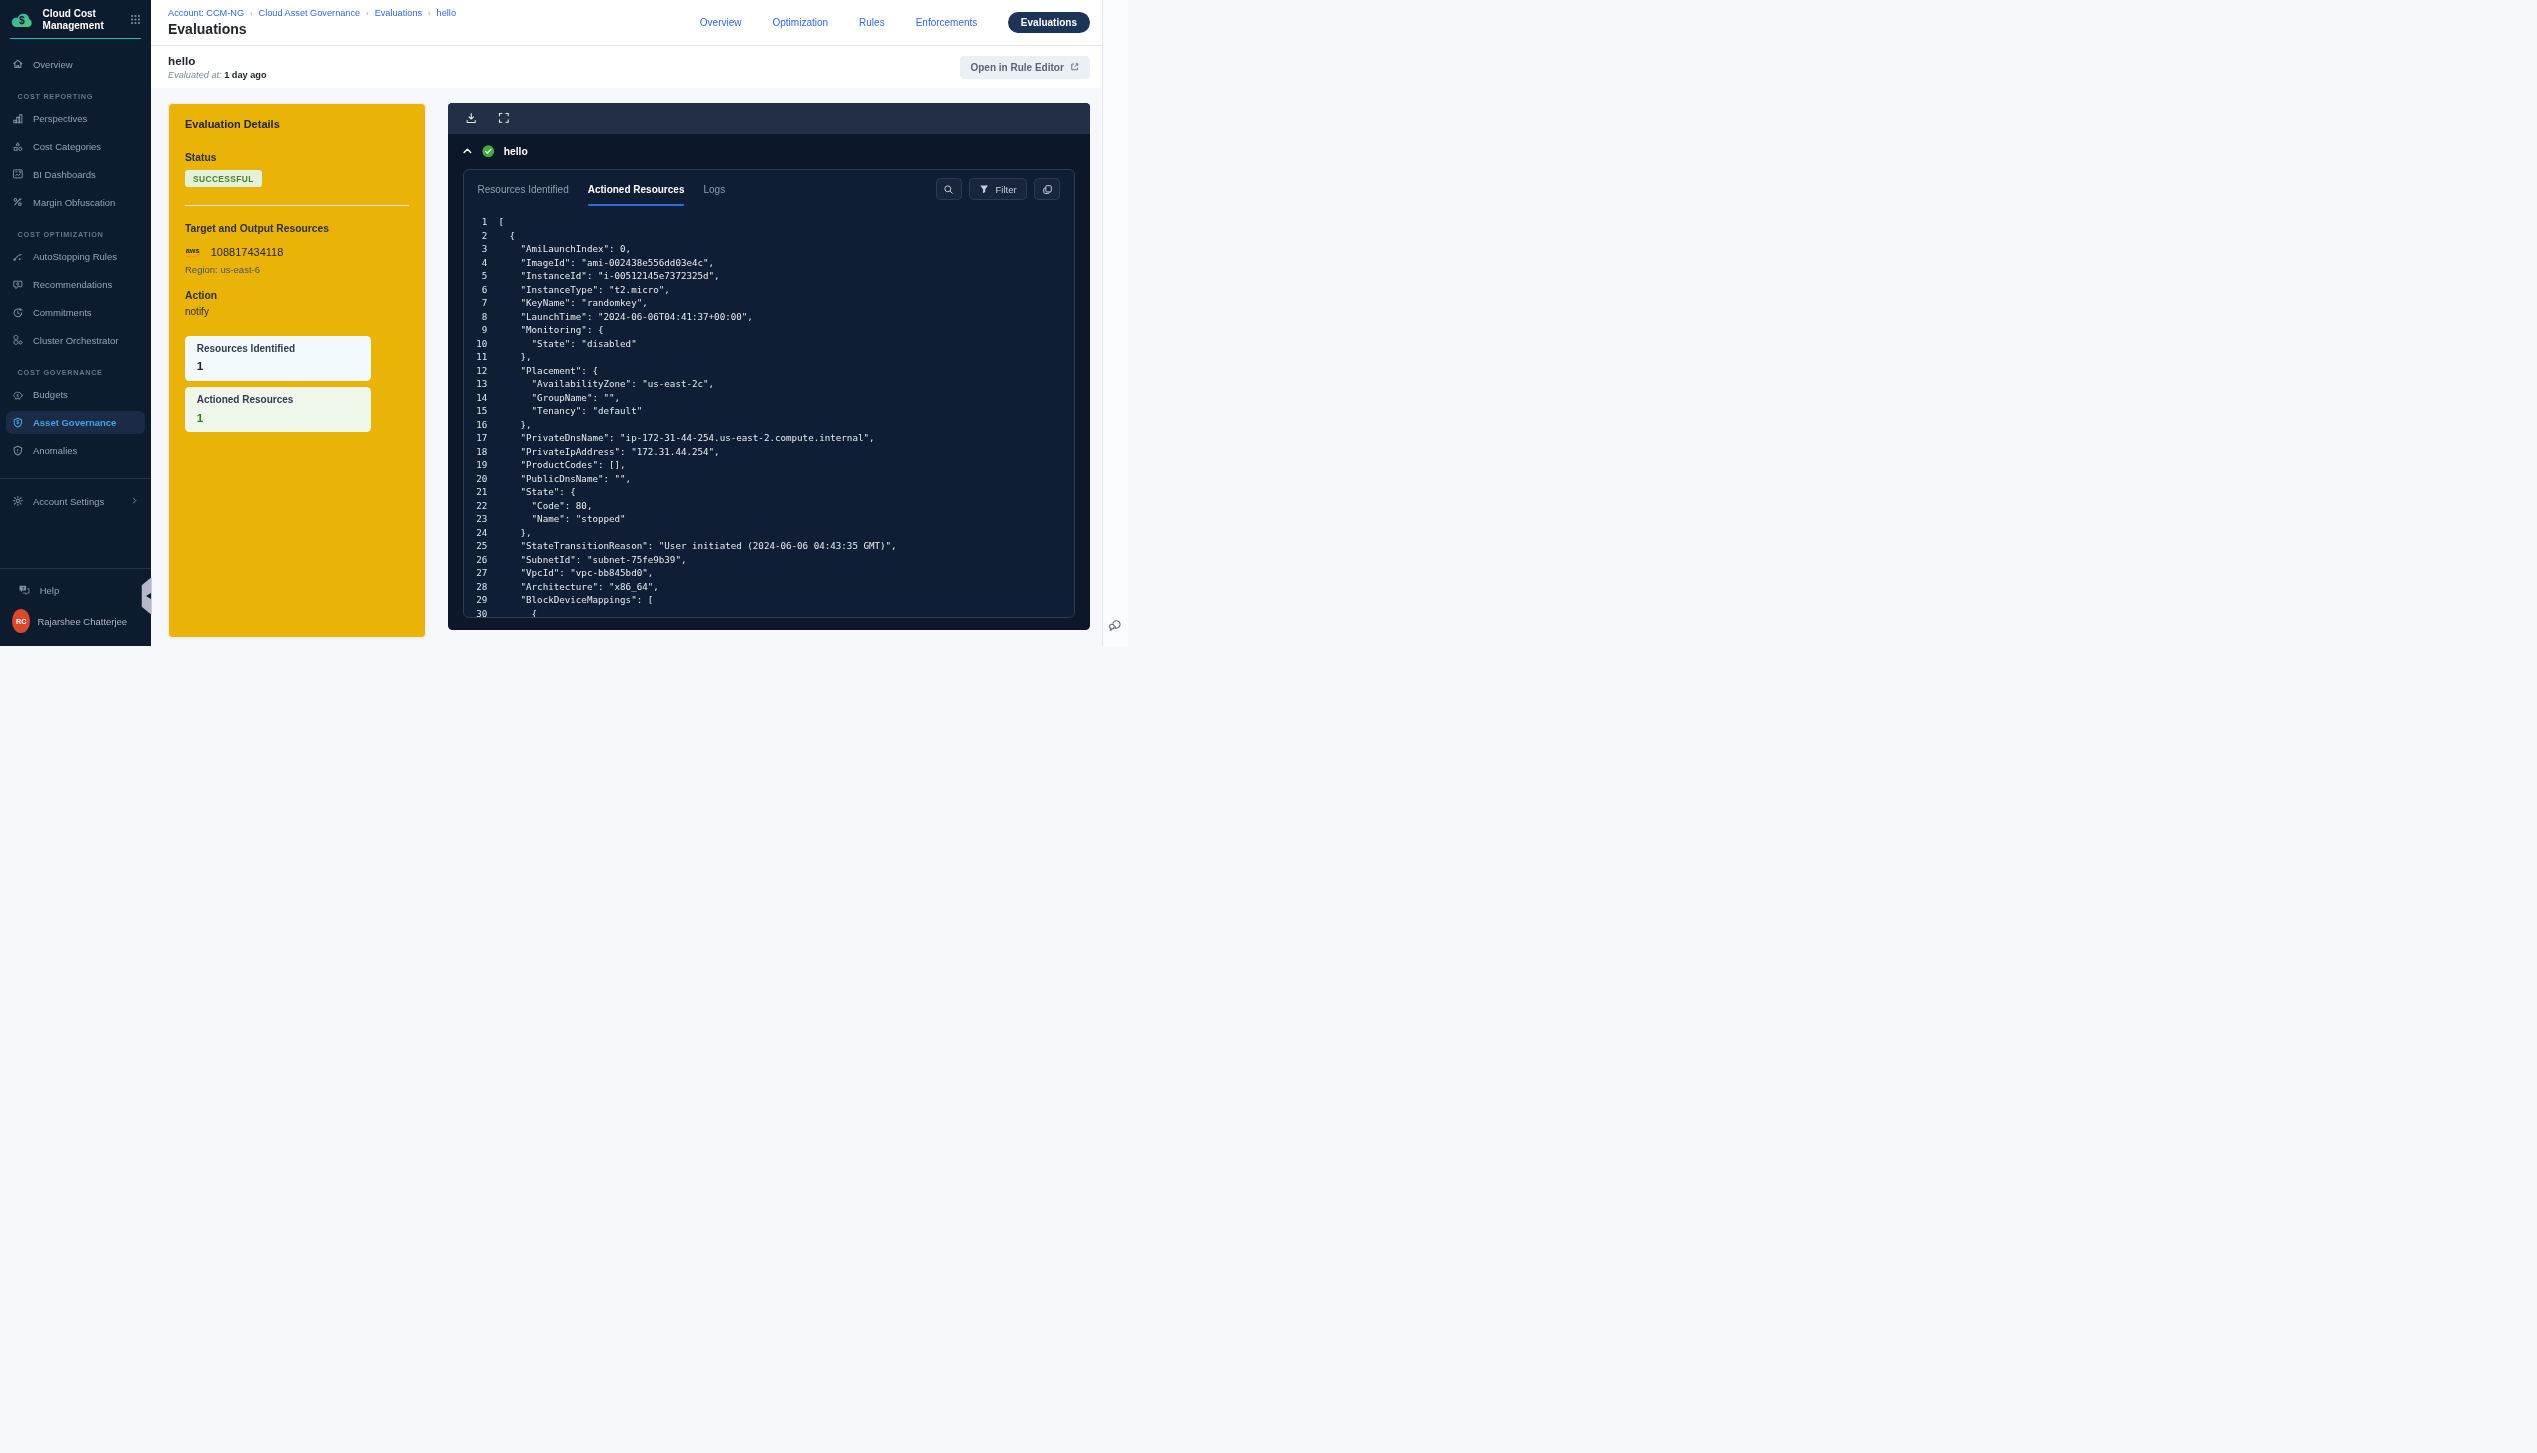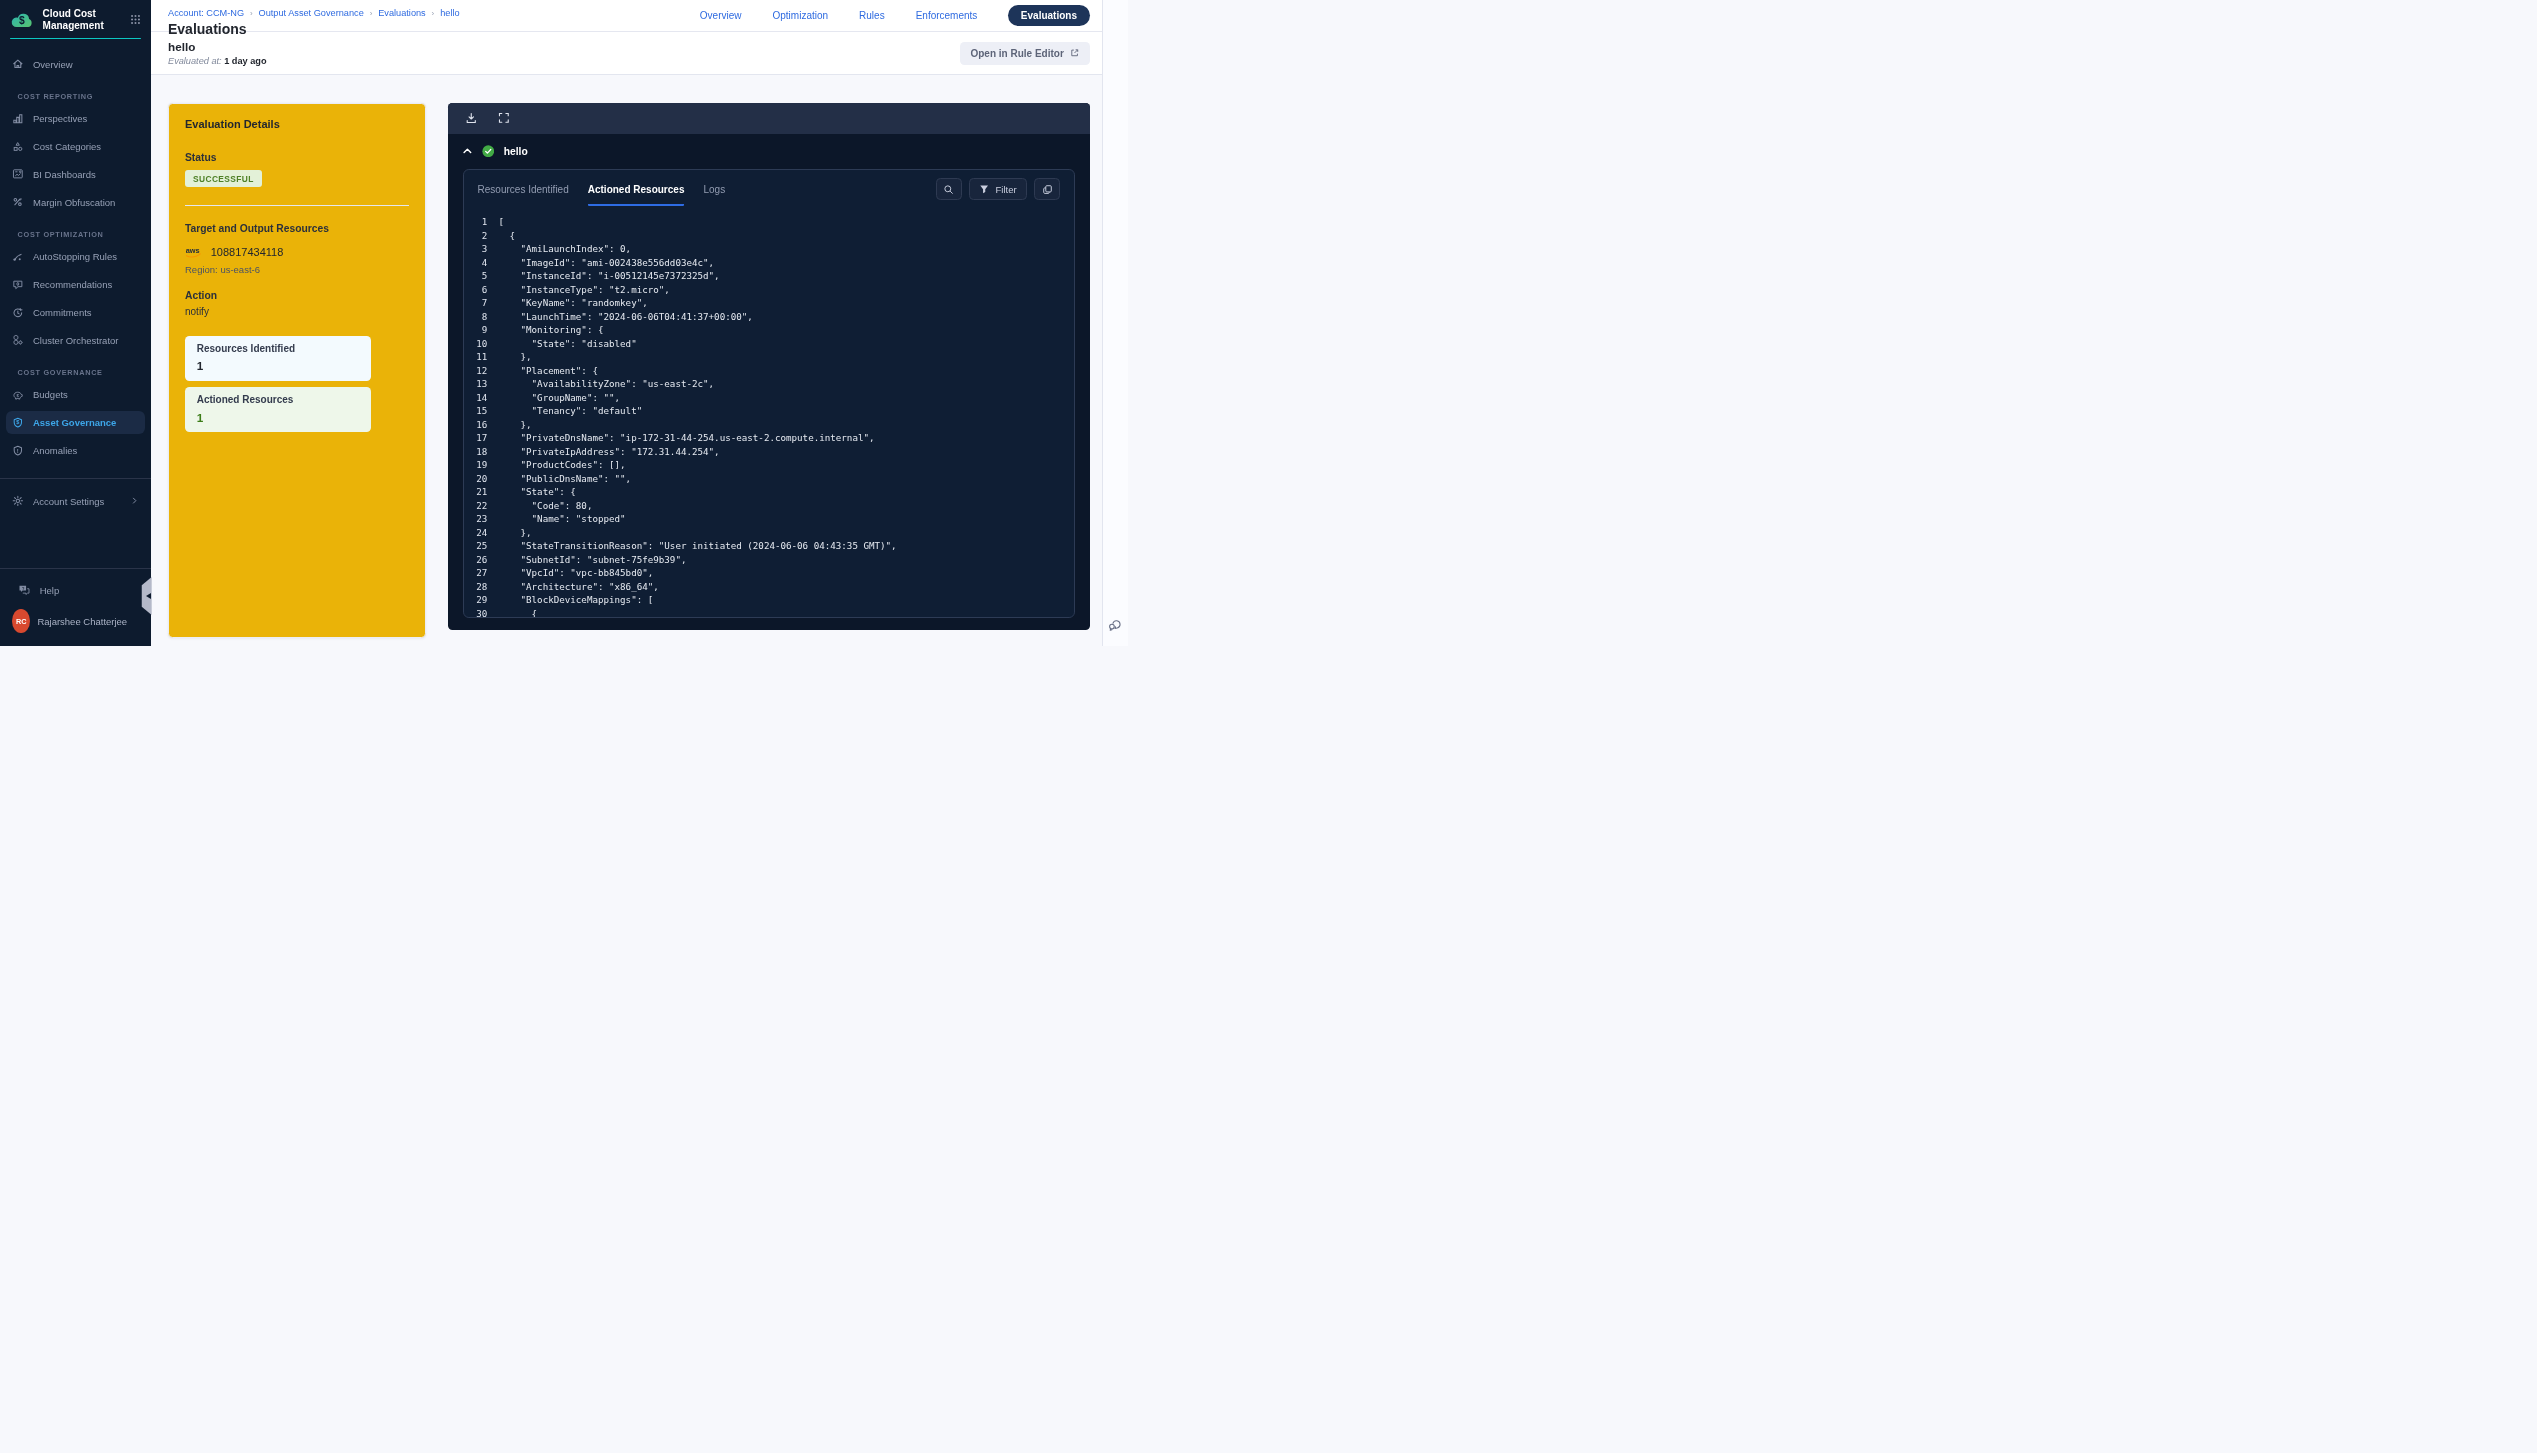--- a/index.html
+++ b/index.html
@@ -36,21 +36,21 @@
   .collapse-handle .tri { width:0; height:0; border:3.7px solid transparent;
                           border-right:5.1px solid #0d1b2e; margin-left:1.5px; }
 
   
   .rail { position:absolute; right:0; top:0; width:26px; height:646px; background:#fbfcff;
           border-left:0.7px solid #e2e5ef; z-index:4; }
   .rail .chat { position:absolute; left:4.4px; bottom:13.2px; color:#6a7187; cursor:pointer; }
 
   
   .main { position:absolute; left:151px; top:0; right:26px; height:646px; }
-  .hdr1 { height:32px; background:#fff; border-bottom:0.7px solid #e5e7f0; display:flex; padding-left:17px; }
+  .hdr1 { height:46px; background:#fff; border-bottom:0.7px solid #e5e7f0; display:flex; padding-left:17px; }
   .bc-row { display:flex; align-items:center; gap:5.9px; margin-top:7.3px; font-size:9.2px; height:11.7px; }
   .bc-row a { color:#2f6be0; text-decoration:none; cursor:pointer; }
   .bc-sep { color:#9aa3b5; font-size:8px; }
   .page-title { font-size:14px; font-weight:700; color:#22262e; margin-top:2.2px; }
   .top-nav { margin-left:auto; display:flex; align-items:center; gap:31px; margin-right:12.5px; }
   .top-nav a { color:#2f6be0; font-size:10px; text-decoration:none; cursor:pointer; }
   .pill { background:#1d3459; color:#fff !important; font-weight:700; border-radius:11.7px;
           padding:5.1px 12.5px; font-size:10px; }
   .hdr2 { height:43px; background:#fff; border-bottom:0.7px solid #e3e6ef; display:flex;
           align-items:center; padding-left:17px; }
@@ -316,21 +316,21 @@
       <span class="tri"></span>
     </div>
 
   <div class="main">
 
     <div class="hdr1">
       <div class="bc-title-block">
         <div class="bc-row">
           <a>Account: CCM-NG</a>
           <span class="bc-sep">›</span>
-          <a>Output Asset Governance</a>
+          <a>Cloud Asset Governance</a>
           <span class="bc-sep">›</span>
           <a>Evaluations</a>
           <span class="bc-sep">›</span>
           <a>hello</a>
         </div>
         <div class="page-title">Evaluations</div>
       </div>
       <div class="top-nav">
         <a>Overview</a>
         <a>Optimization</a>

